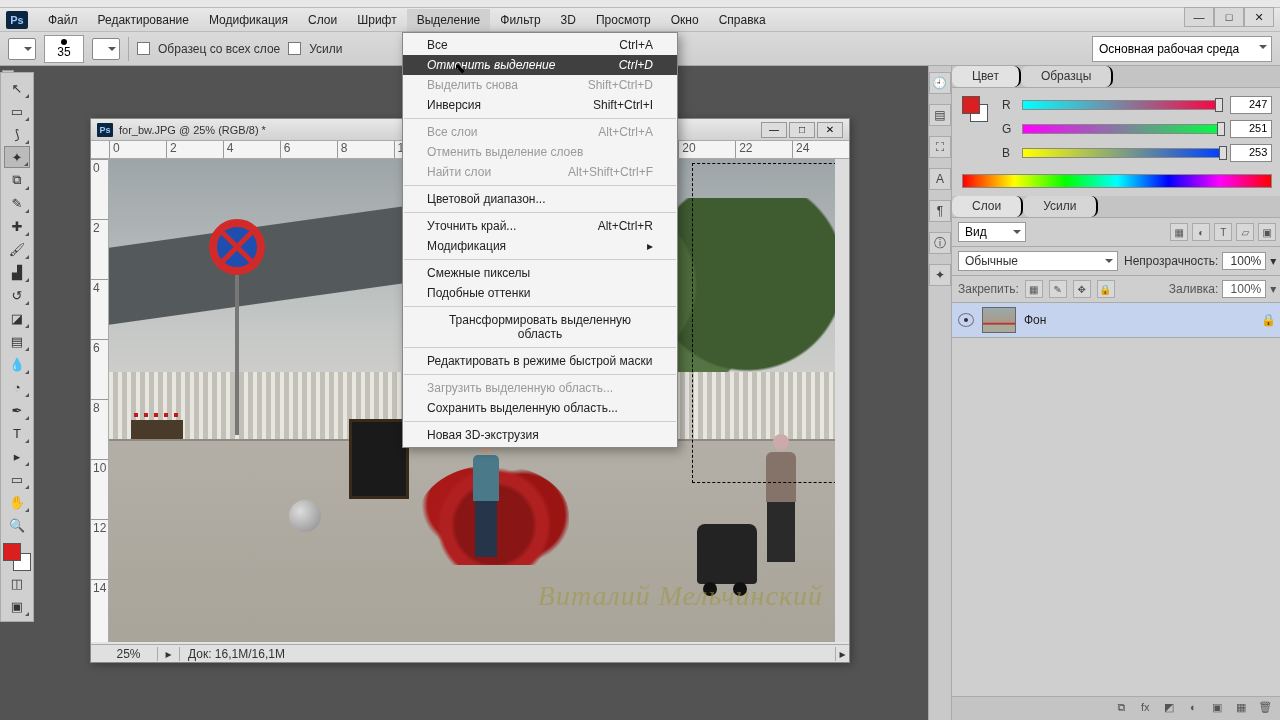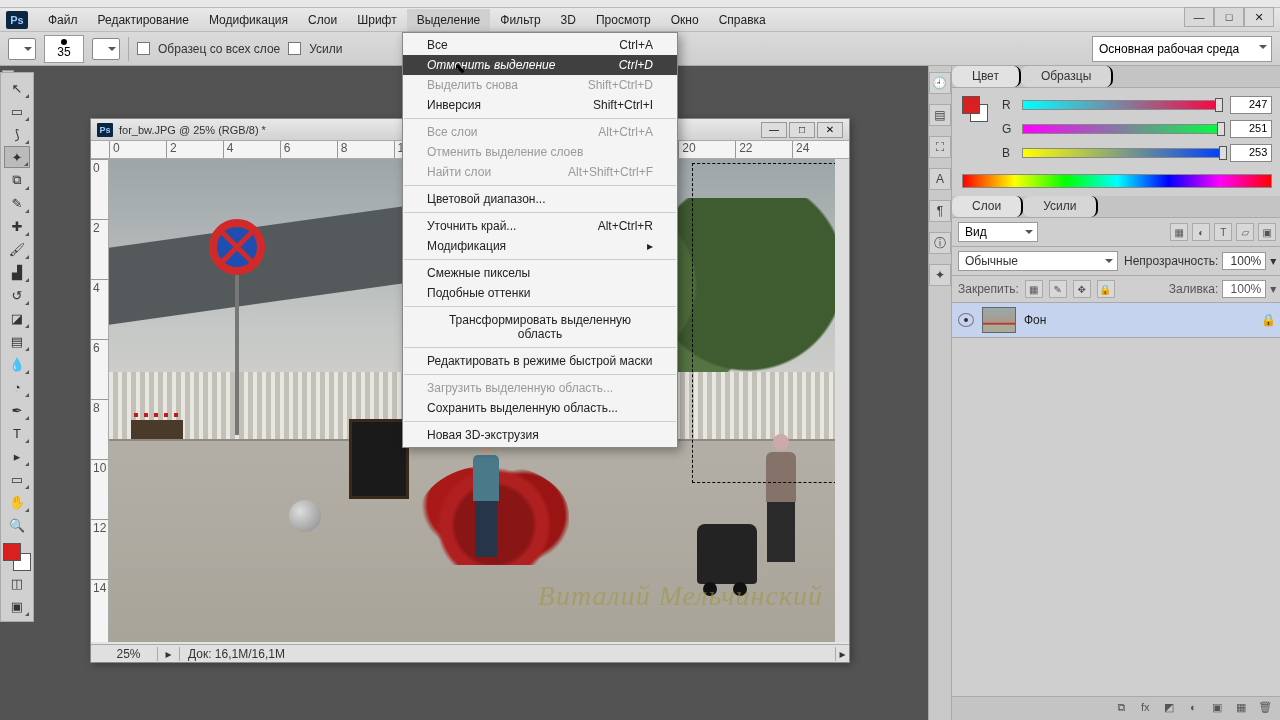--- a/index.html
+++ b/index.html
@@ -409,21 +409,21 @@
       </div>
     </div>
     <div class="spectrum"></div>
 
     <div class="panel-tabs">
       <div class="ptab active">Слои</div>
       <div class="ptab">Усили</div>
     </div>
     <div class="layers-body">
       <div class="layer-toolbar">
-        <div class="dd-small" style="width:80px">
+        <div class="dd-small" style="width:68px">
             <span>Вид</span>
           </div>
         <div style="flex:1"></div>
         <div class="mini-ic">▦</div>
         <div class="mini-ic">◐</div>
         <div class="mini-ic">T</div>
         <div class="mini-ic">▱</div>
         <div class="mini-ic">▣</div>
       </div>
       <div class="layer-row2">

